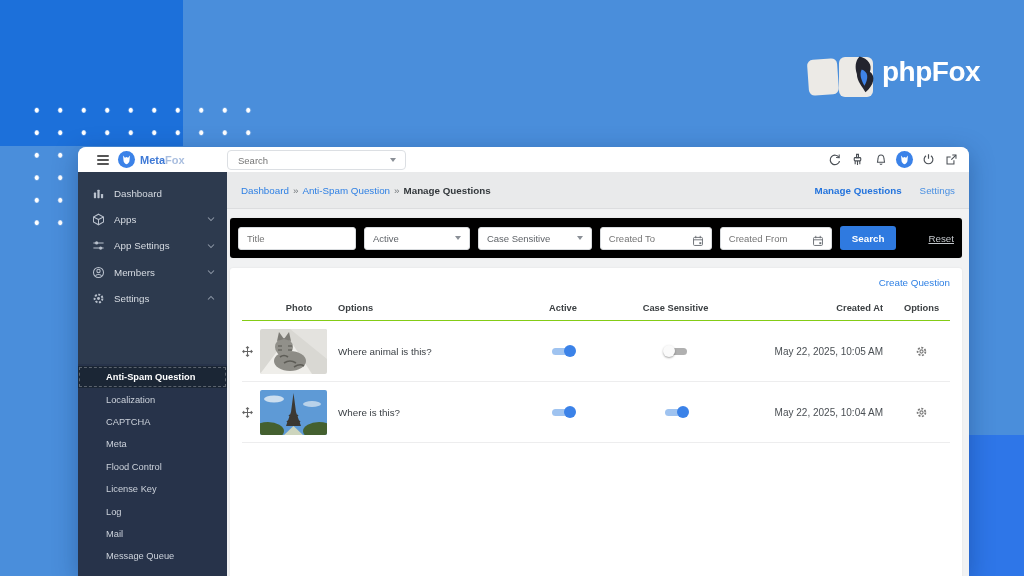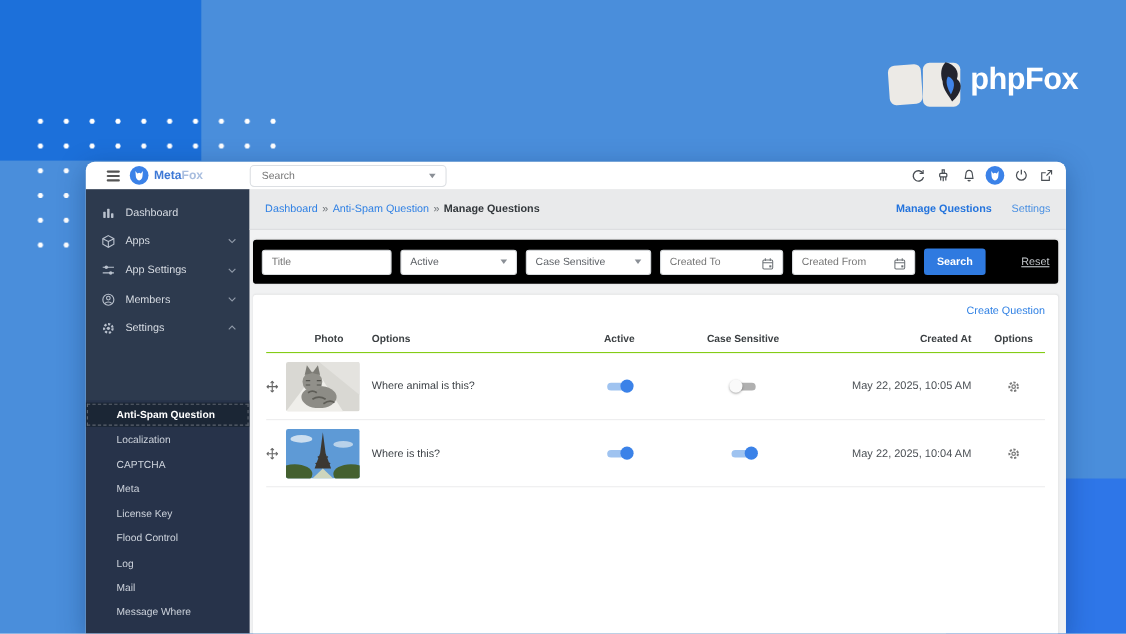--- a/index.html
+++ b/index.html
@@ -229,25 +229,25 @@
         <svg class="chev" width="8" height="6" viewBox="0 0 10 8" fill="none" stroke="currentColor" stroke-width="1.4">
             <polyline points="1,6 5,2 9,6"></polyline>
           </svg>
       </div>
     </div>
     <div class="submenu">
       <div class="sub-item active">Anti-Spam Question</div>
       <div class="sub-item">Localization</div>
       <div class="sub-item">CAPTCHA</div>
       <div class="sub-item">Meta</div>
+      <div class="sub-item">Flood Control</div>
       <div class="sub-item">License Key</div>
-      <div class="sub-item">Flood Control</div>
       <div class="sub-item">Log</div>
       <div class="sub-item">Mail</div>
-      <div class="sub-item">Message Where</div>
+      <div class="sub-item">Message Queue</div>
     </div>
   </div>
 
   <div class="content">
 
     <div class="crumbbar">
       <span class="crumb-link">Dashboard</span>
       <span class="crumb-sep">»</span>
       <span class="crumb-link">Anti-Spam Question</span>
       <span class="crumb-sep">»</span>

